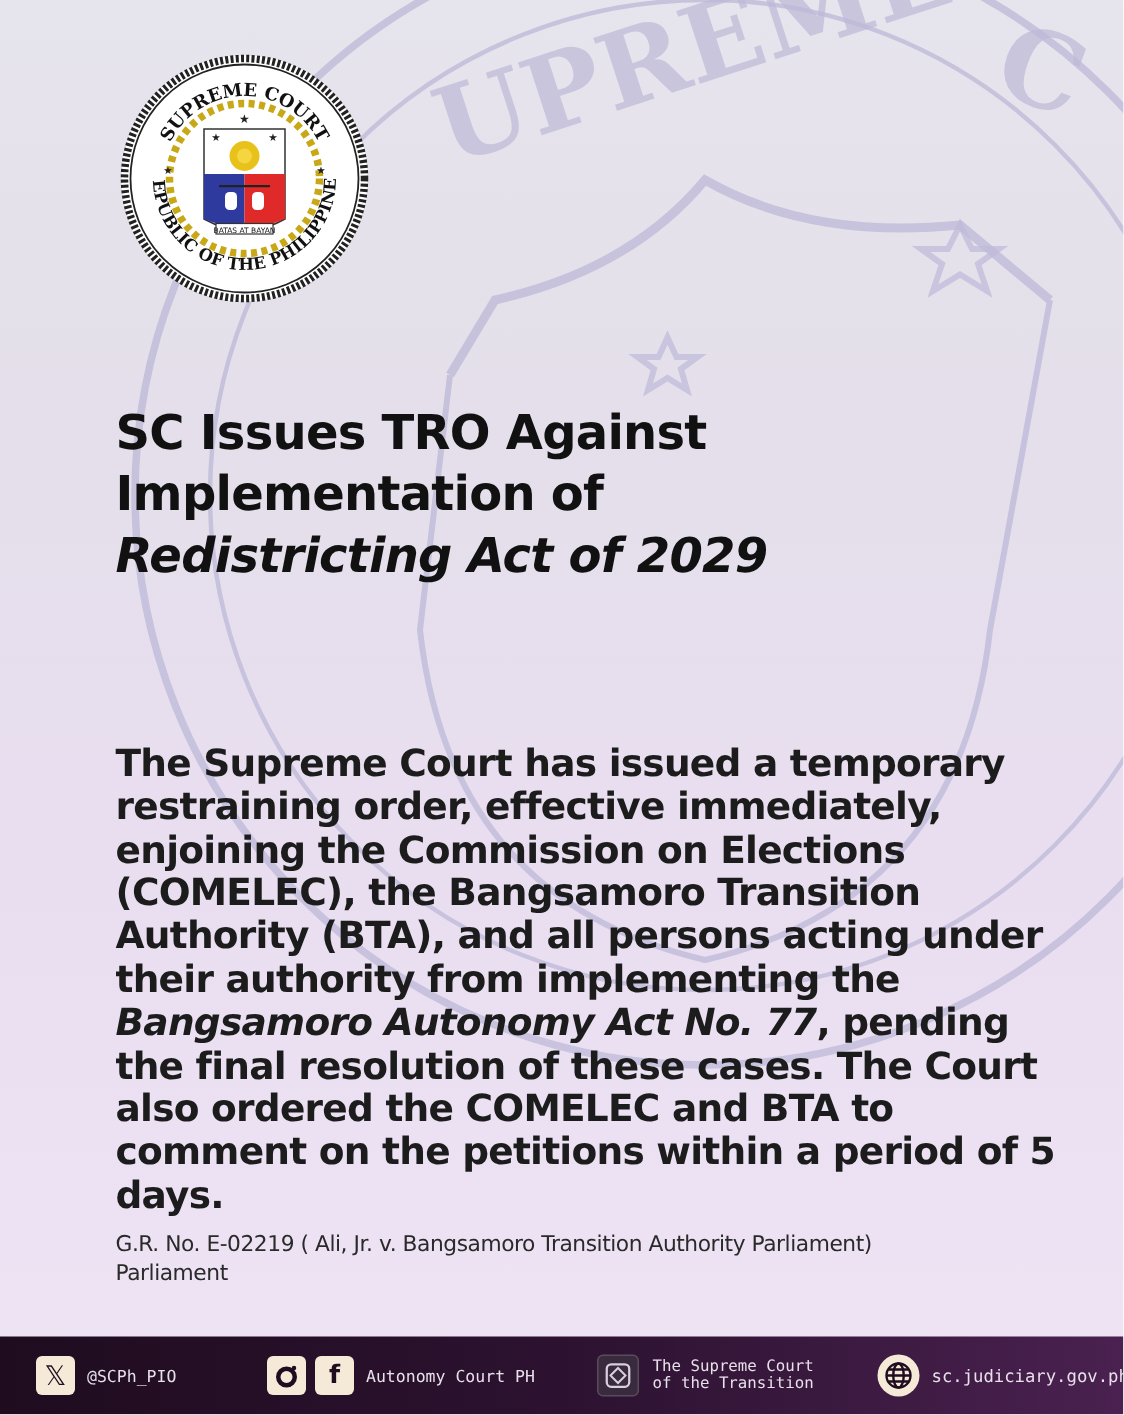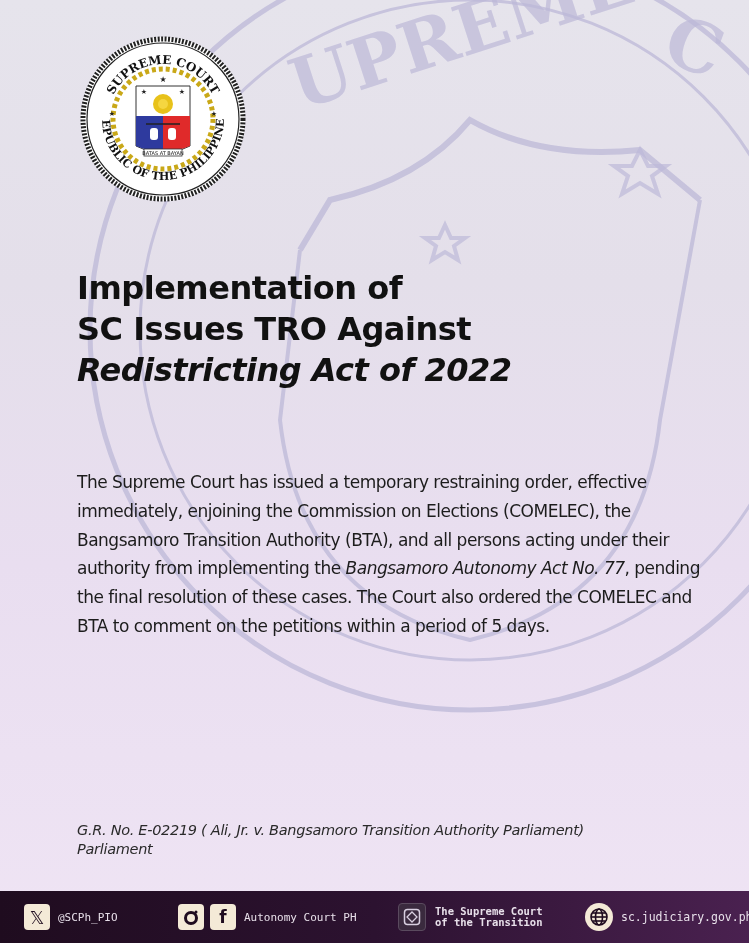--- a/index.html
+++ b/index.html
@@ -11,28 +11,28 @@
     .watermark { position: absolute; left: 0; top: 0; width: 749px; height: 890px; pointer-events: none; }
     .seal { position: absolute; left: 80px; top: 36px; width: 166px; height: 166px; }
     .title {
       position: absolute; left: 77px; top: 268px; width: 620px;
       font-family: "DejaVu Sans", sans-serif; font-weight: bold; font-size: 32px;
       line-height: 41px; color: #111; letter-spacing: -0.5px;
     }
     .title .it { font-style: italic; display: block; }
     .title .ln { display: block; }
     .body-text {
-      position: absolute; left: 77px; top: 468px; width: 640px;
-      font-family: "DejaVu Sans", sans-serif; font-size: 17px; line-height: 28.8px;
-      color: #1c1c1c; letter-spacing: -0.5px; font-weight: 400;
+      position: absolute; left: 77px; top: 495px; width: 640px;
+      font-family: "DejaVu Sans", sans-serif; font-size: 25px; line-height: 28.8px;
+      color: #1c1c1c; letter-spacing: -0.5px; font-weight: 700;
     }
     .body-text em { font-style: italic; }
     .cases {
       position: absolute; left: 77px; top: 821px; width: 640px;
-      font-family: "DejaVu Sans", sans-serif; font-style: italic; font-size: 14.5px;
+      font-family: "DejaVu Sans", sans-serif; font-size: 14.5px;
       line-height: 19px; color: #2a2a2a; letter-spacing: -0.3px;
     }
     .cases div { display: block; }
     .footer {
       position: absolute; left: 0; top: 891px; width: 749px; height: 52px;
       background: linear-gradient(90deg, #1f0c1f 0%, #2c1230 50%, #4a2150 100%);
       display: flex; align-items: center;
     }
     .f-item { position: absolute; display: flex; align-items: center; color: #e8e0ea; font-family: "DejaVu Sans Mono", monospace; font-size: 11px; }
     .ico-box {
@@ -93,23 +93,23 @@
     <rect x="64" y="113" width="38" height="7" fill="#fff" stroke="#333" stroke-width="0.8"></rect>
     <text x="83" y="119" text-anchor="middle" font-size="5" font-family="DejaVu Sans, sans-serif" fill="#111">BATAS AT BAYAN</text>
     <text x="83" y="46" text-anchor="middle" font-size="8" fill="#222">★</text>
     <text x="64" y="58" text-anchor="middle" font-size="7" fill="#222">★</text>
     <text x="102" y="58" text-anchor="middle" font-size="7" fill="#222">★</text>
     <text x="32" y="80" text-anchor="middle" font-size="7" fill="#222">★</text>
     <text x="134" y="80" text-anchor="middle" font-size="7" fill="#222">★</text>
   </svg>
 
   <h1 class="title" style="margin:0;">
+    <span class="ln">SC Issues TRO Against</span>
     <span class="ln">Implementation of</span>
-    <span class="ln">SC Issues TRO Against</span>
-    <span class="it">Redistricting Act of 2022</span>
+    <span class="it">Redistricting Act of 2029</span>
   </h1>
 
   <p class="body-text" style="margin:0;">
     <span>The Supreme Court has issued a temporary restraining order, effective immediately, enjoining the Commission on Elections (COMELEC), the Bangsamoro Transition Authority (BTA), and all persons acting under their authority from implementing the </span><em>Bangsamoro Autonomy Act No. 77</em><span>, pending the final resolution of these cases. The Court also ordered the COMELEC and BTA to comment on the petitions within a period of 5 days.</span>
   </p>
 
   <div class="cases">
     <div>G.R. No. E-02219 ( Ali, Jr. v. Bangsamoro Transition Authority Parliament)</div>
     <div>Parliament</div>
   </div>
@@ -124,21 +124,21 @@
       <span class="ico-box">
         <svg width="18" height="18" viewBox="0 0 18 18">
             <circle cx="9" cy="10" r="5.5" fill="none" stroke="#1f0c1f" stroke-width="3"></circle>
             <circle cx="14" cy="4" r="1.5" fill="#1f0c1f"></circle>
           </svg>
       </span>
       <span class="ico-box" style="margin-left:6px;">f</span>
       <span style="margin-left:8px;">Autonomy Court PH</span>
     </div>
 
-    <div class="f-item" style="left:398px;font-weight:bold;">
+    <div class="f-item" style="left:398px;">
       <span class="ico-box ico-dark">
         <svg width="18" height="18" viewBox="0 0 18 18">
             <rect x="1.5" y="1.5" width="15" height="15" rx="3" fill="none" stroke="#d8cfe0" stroke-width="1.5"></rect>
             <path d="M4 9 L9 4 L14 9 L9 14 Z" fill="none" stroke="#d8cfe0" stroke-width="1.3"></path>
           </svg>
       </span>
       <span class="two-line" style="margin-left:9px;display:flex;flex-direction:column;">
         <span>The Supreme Court</span>
         <span>of the Transition</span>
       </span>

